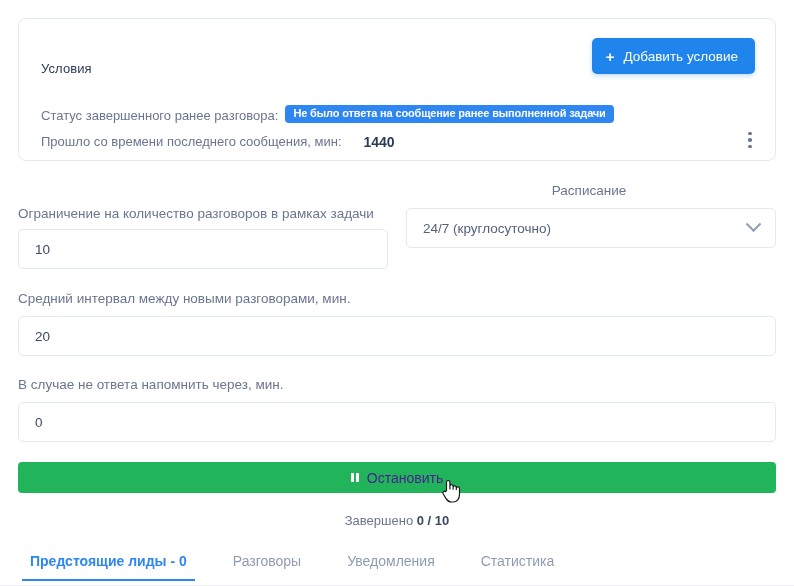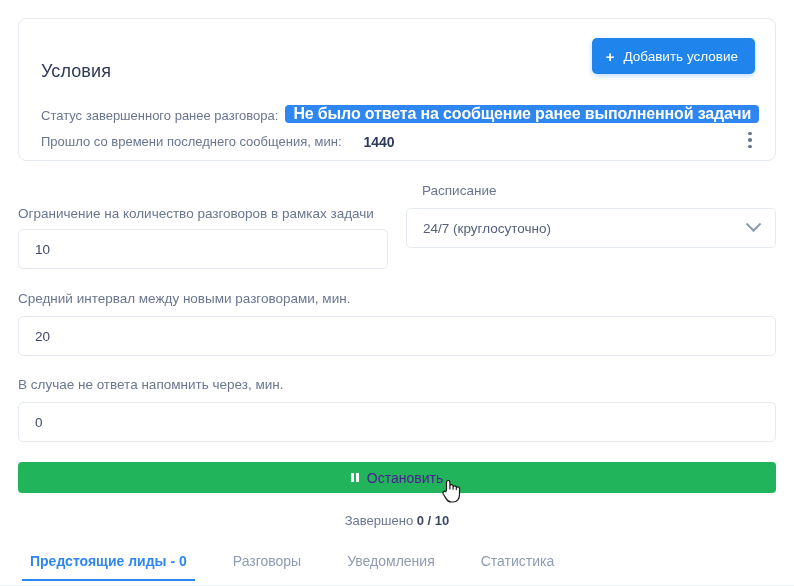--- a/index.html
+++ b/index.html
@@ -32,21 +32,21 @@
   }
   .card-header {
     position: absolute;
     left: 0; top: 0; right: 0;
     height: 74px;
   }
   .card-title {
     position: absolute;
     left: 22px;
     top: 42px;
-    font-size: 18px;
+    font-size: 13px;
     color: #2e3a59;
     letter-spacing: .1px;
   }
   .add-condition-btn {
     position: absolute;
     right: 20px;
     top: 19px;
     height: 36px;
     padding: 0 17px 0 14px;
     background: #1f84ec;
@@ -83,21 +83,21 @@
   .cond-line + .cond-line { margin-top: 4px; }
   .cond-label {
     font-size: 13px;
     color: #6a7590;
   }
   .cond-badge {
     display: inline-block;
     margin-left: 7px;
     background: #2e86f0;
     color: #ffffff;
-    font-size: 16px;
+    font-size: 11px;
     font-weight: bold;
     border-radius: 4px;
     padding: 3px 8px 4px 8px;
     line-height: 11px;
     letter-spacing: -0.15px;
   }
   .cond-value {
     font-size: 14px;
     color: #2e3a59;
     font-weight: bold;
@@ -151,21 +151,21 @@
     width: 11px;
     height: 11px;
     border-right: 2px solid #8f9bb3;
     border-bottom: 2px solid #8f9bb3;
     transform: rotate(45deg) translate(-3px,-3px);
     flex: 0 0 auto;
   }
 
   #label-limit   { left: 18px; top: 164px; width: 370px; margin-top: 40px; }
   #field-limit   { left: 18px; top: 229px; width: 370px; }
-  #label-sched   { left: 422px; top: 181px; width: 370px; }
+  #label-sched   { left: 404px; top: 181px; width: 370px; text-align: center; }
   #field-sched   { left: 406px; top: 208px; width: 370px; }
   #label-interval{ left: 18px; top: 289px; width: 500px; }
   #field-interval{ left: 18px; top: 316px; width: 758px; }
   #label-remind  { left: 18px; top: 375px; width: 500px; }
   #field-remind  { left: 18px; top: 402px; width: 758px; }
 
   
   .stop-button {
     position: absolute;
     left: 18px;

